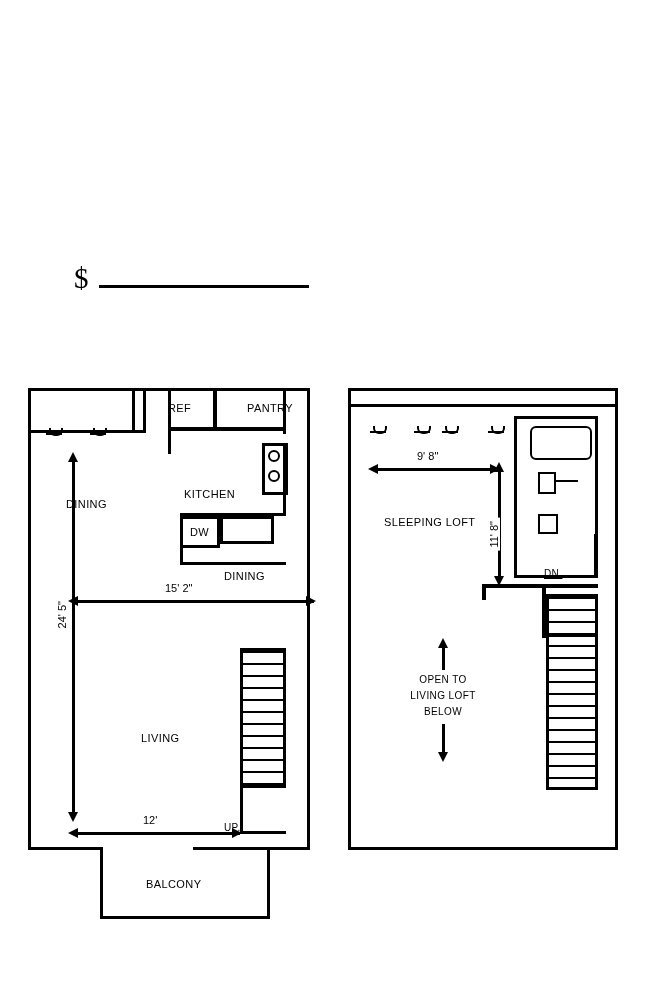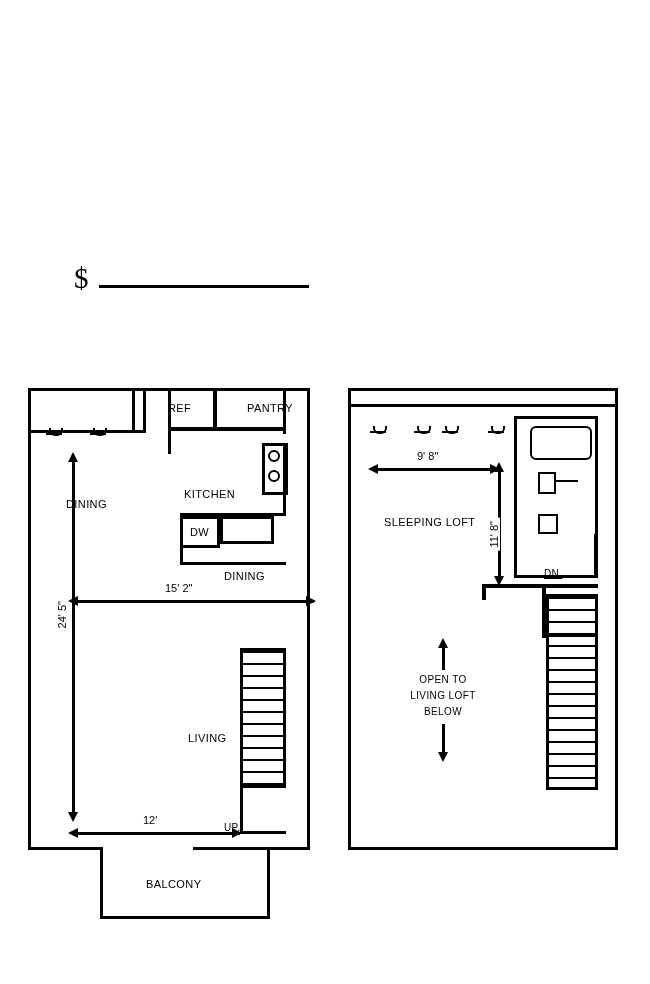--- a/index.html
+++ b/index.html
@@ -199,21 +199,21 @@
     <div class="room" style="left:152px; top:128px; width:40px; height:32px;"></div>
     <div class="lbl" style="left:162px; top:138px;">DW</div>
     <div class="wall" style="left:152px; top:158px; width:3px; height:18px;"></div>
     <div class="wall" style="left:152px; top:174px; width:106px; height:3px;"></div>
     <div class="lbl" style="left:196px; top:182px;">DINING</div>
 
     <div class="lbl" style="left:156px; top:100px;">KITCHEN</div>
 
     <div class="lbl" style="left:38px; top:110px;">DINING</div>
 
-    <div class="lbl" style="left:113px; top:344px;margin-left:47px;">LIVING</div>
+    <div class="lbl" style="left:113px; top:344px;">LIVING</div>
 
     <div class="stairs" style="left:212px; top:260px; width:46px; height:140px;"></div>
     <div class="wall" style="left:212px; top:398px; width:3px; height:48px;"></div>
     <div class="wall" style="left:212px; top:443px; width:46px; height:3px;"></div>
     <div class="lbl sm" style="left:196px; top:434px;">UP.</div>
 
     <div class="room" style="left:72px; top:459px; width:170px; height:72px;"></div>
     <div class="wall" style="left:75px; top:459px; width:90px; height:3px; background:#fff;"></div>
     <div class="lbl" style="left:118px; top:490px;">BALCONY</div>
 

